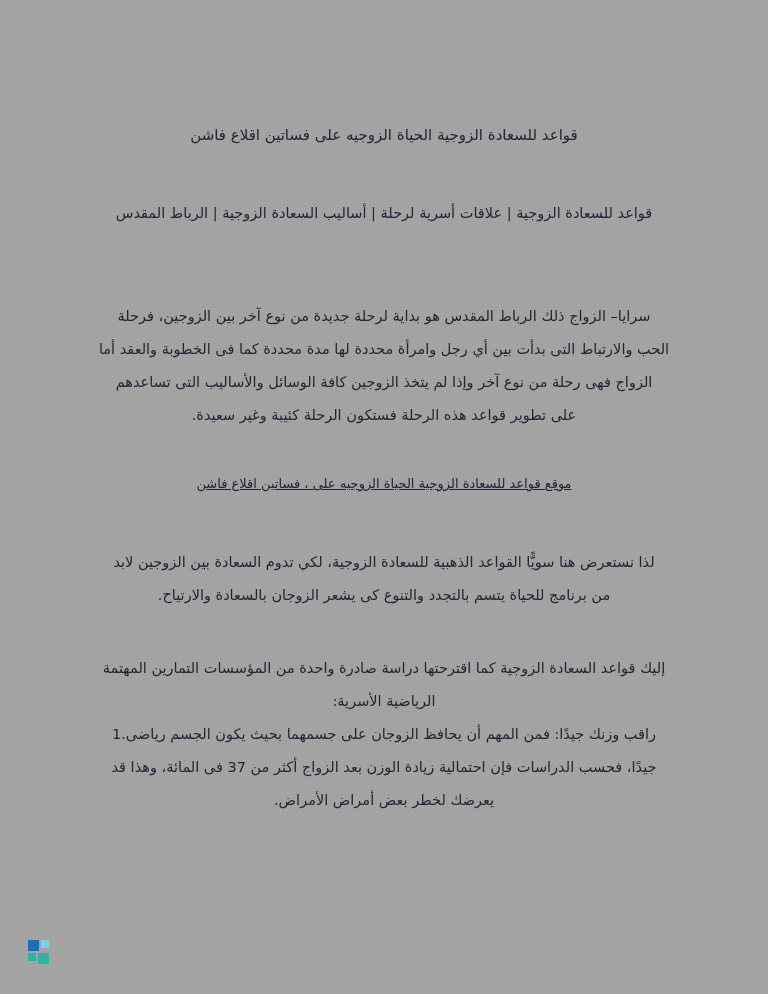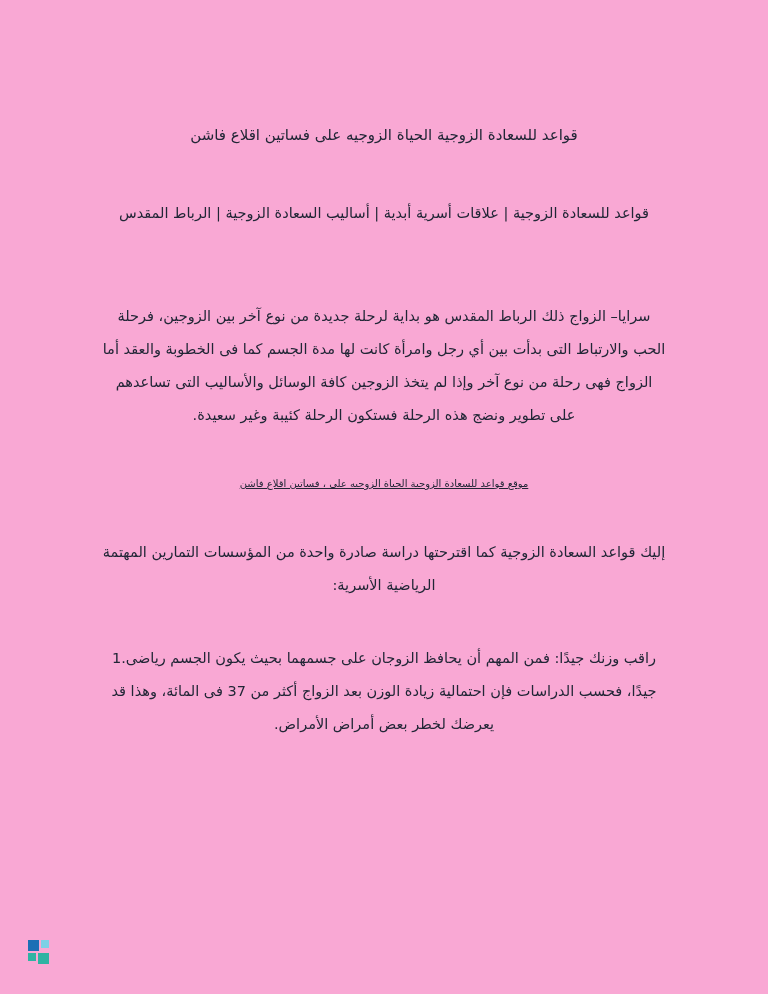--- a/index.html
+++ b/index.html
@@ -5,21 +5,21 @@
   html, body {
     margin: 0;
     padding: 0;
     background: #ffffff;
   }
   .page {
     position: relative;
     width: 768px;
     height: 994px;
     margin: 0 auto;
-    background: #f9a8d4;
+    background: #a3a3a3;
     overflow: hidden;
     font-family: "DejaVu Sans", sans-serif;
     color: #212636;
   }
   .content {
     position: absolute;
     inset: 0;
     padding: 0 40px;
     text-align: center;
   }
@@ -36,24 +36,24 @@
   }
   .doc-subtitle {
     margin-top: 56px;
     font-size: 14.5px;
     line-height: 22px;
     white-space: nowrap;
   }
   .para-1 { margin-top: 76px; }
   .para-2 { margin-top: 50px; }
   .para-3 { margin-top: 40px; }
-  .para-4 { margin-top: 40px; }
+  .para-4 { }
   .link-line {
     margin-top: 40px;
-    font-size: 10px;
+    font-size: 13px;
     line-height: 24px;
     text-decoration: underline;
     white-space: nowrap;
     color: #212636;
     display: block;
   }
   .url-line {
     margin-top: 2px;
     font-size: 12px;
     line-height: 20px;
@@ -78,31 +78,35 @@
   }
 </style>
 </head>
 <body>
 
 <div class="page">
   <div class="content" dir="rtl">
 
     <div class="doc-title">قواعد للسعادة الزوجية الحياة الزوجيه على فساتين اقلاع فاشن</div>
 
-    <div class="doc-subtitle">قواعد للسعادة الزوجية | علاقات أسرية أبدية | أساليب السعادة الزوجية | الرباط المقدس</div>
+    <div class="doc-subtitle">قواعد للسعادة الزوجية | علاقات أسرية لرحلة | أساليب السعادة الزوجية | الرباط المقدس</div>
 
     <div class="para-1">
       <div class="line">سرايا– الزواج ذلك الرباط المقدس هو بداية لرحلة جديدة من نوع آخر بين الزوجين، فرحلة</div>
-      <div class="line">الحب والارتباط التى بدأت بين أي رجل وامرأة كانت لها مدة الجسم كما فى الخطوبة والعقد أما</div>
+      <div class="line">الحب والارتباط التى بدأت بين أي رجل وامرأة محددة لها مدة محددة كما فى الخطوبة والعقد أما</div>
       <div class="line">الزواج فهى رحلة من نوع آخر وإذا لم يتخذ الزوجين كافة الوسائل والأساليب التى تساعدهم</div>
-      <div class="line">على تطوير ونضج هذه الرحلة فستكون الرحلة كئيبة وغير سعيدة.</div>
+      <div class="line">على تطوير قواعد هذه الرحلة فستكون الرحلة كئيبة وغير سعيدة.</div>
     </div>
 
     <a class="link-line">موقع قواعد للسعادة الزوجية الحياة الزوجيه على ، فساتين اقلاع فاشن</a>
 
+    <div class="para-2">
+      <div class="line">لذا نستعرض هنا سويًّا القواعد الذهبية للسعادة الزوجية، لكي تدوم السعادة بين الزوجين لابد</div>
+      <div class="line">من برنامج للحياة يتسم بالتجدد والتنوع كى يشعر الزوجان بالسعادة والارتياح.</div>
+    </div>
 
     <div class="para-3">
       <div class="line">إليك قواعد السعادة الزوجية كما اقترحتها دراسة صادرة واحدة من المؤسسات التمارين المهتمة</div>
       <div class="line">الرياضية الأسرية:</div>
     </div>
 
     <div class="para-4">
       <div class="line">راقب وزنك جيدًا: فمن المهم أن يحافظ الزوجان على جسمهما بحيث يكون الجسم رياضى.1</div>
       <div class="line">جيدًا، فحسب الدراسات فإن احتمالية زيادة الوزن بعد الزواج أكثر من 37 فى المائة، وهذا قد</div>
       <div class="line">يعرضك لخطر بعض أمراض الأمراض.</div>

